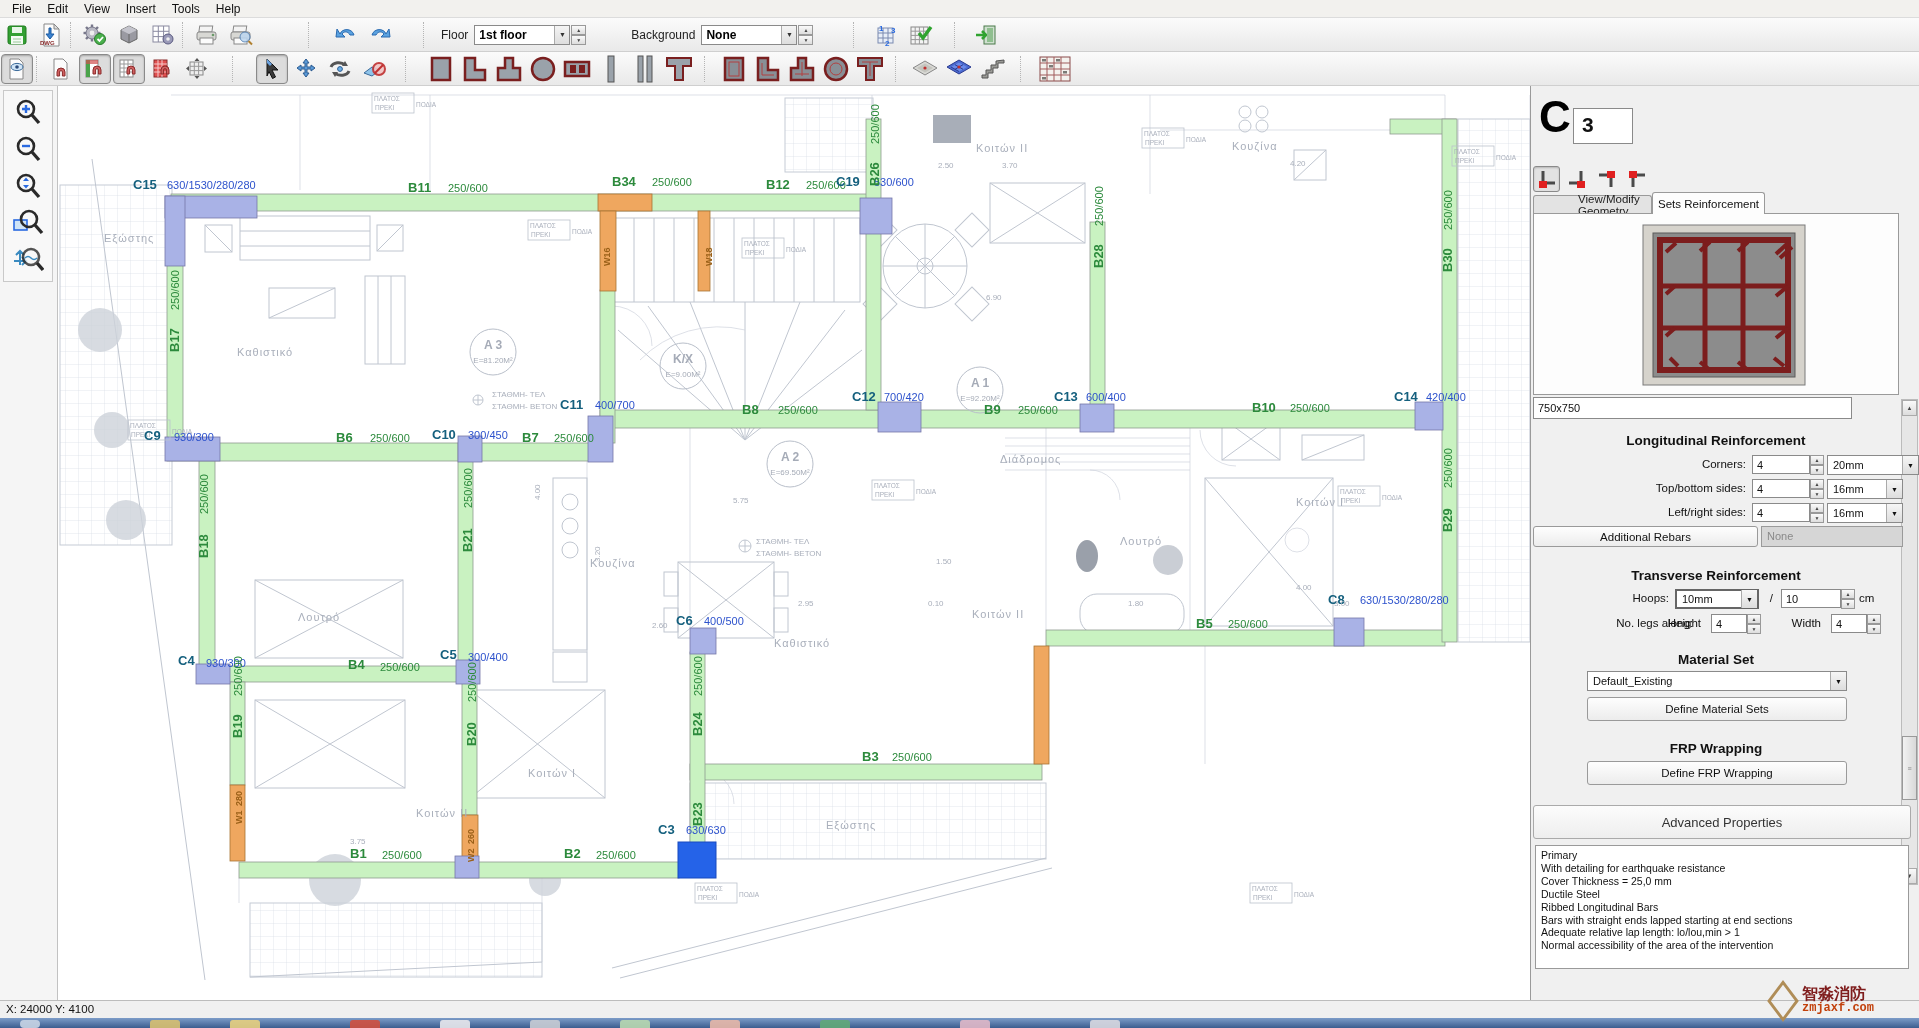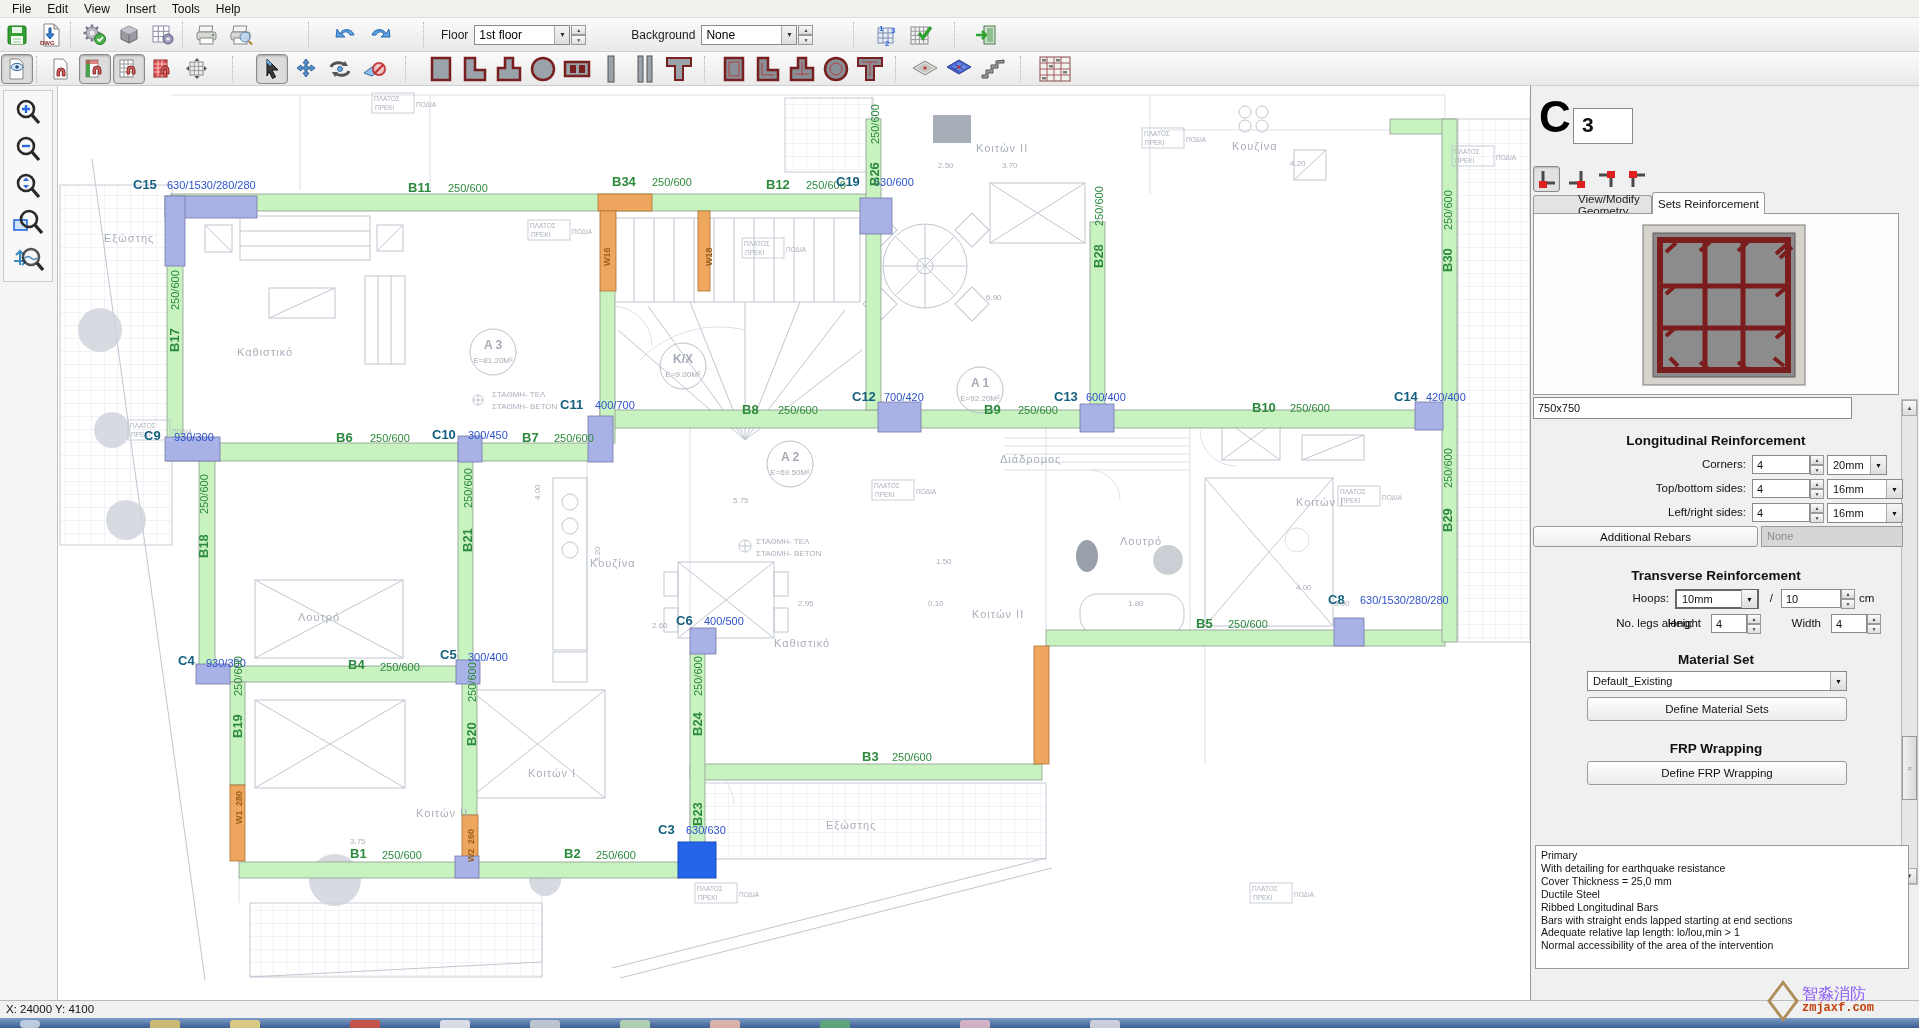--- a/index.html
+++ b/index.html
@@ -15,21 +15,21 @@
   .tb{position:absolute;left:0;right:0;background:linear-gradient(#fbfbfb,#e9e9e9);
     border-bottom:1px solid #cfcfcf;display:flex;align-items:center;}
   .tb1{top:18px;height:34px;}
   .tb2{top:52px;height:34px;}
   .tbtn{width:32px;height:30px;margin:1px;border:1px solid transparent;border-radius:3px;
     display:flex;align-items:center;justify-content:center;position:relative;}
   .tbtn.pressed{border:1px solid #8a8a8a;background:#dcdcdc;box-shadow:inset 0 1px 2px rgba(0,0,0,.25);border-radius:4px;}
   .sep{width:6px;height:26px;margin:0 2px;border-left:1px dotted #b5b5b5;}
   .tblabel{font-size:12px;color:#222;margin:0 6px 0 10px;}
   .combo{height:20px;background:#fff;border:1px solid #8a8a8a;display:flex;align-items:center;
-    font-size:12px;padding:0 4px;position:relative;}
+    font-size:12px;padding:0 4px;position:relative;font-weight:bold;}
   .combo .cv{flex:1;}
   .combo .carr{width:15px;height:18px;background:linear-gradient(#f4f4f4,#ddd);border-left:1px solid #aaa;
     display:flex;align-items:center;justify-content:center;font-size:7px;color:#333;margin-right:-4px;}
   .spinbox{width:15px;height:20px;display:flex;flex-direction:column;margin-left:1px;}
   .spinbox div{flex:1;border:1px solid #999;background:linear-gradient(#fafafa,#ddd);
     font-size:5px;line-height:8px;text-align:center;color:#444;}
   .dwgtxt{position:absolute;bottom:3px;left:4px;font-size:6px;font-weight:bold;color:#8a2a2a;letter-spacing:0;}
 
   
   .sidebar{position:absolute;top:86px;left:0;width:58px;height:914px;background:#f5f5f5;
@@ -96,21 +96,21 @@
     border:1px solid #999;display:flex;align-items:center;justify-content:center;font-size:7px;color:#888;letter-spacing:0;}
 
   
   .statusbar{position:absolute;top:1000px;left:0;width:1919px;height:36px;background:#f0f0f0;
     border-top:1px solid #bcbcbc;font-size:11.5px;padding:2px 6px;color:#111;}
   .taskbar{position:absolute;top:1018px;left:0;width:1919px;height:10px;
     background:linear-gradient(#7c9cc8,#3c5d8f);overflow:hidden;}
   .tkb{position:absolute;top:2px;width:30px;height:8px;border-radius:3px 3px 0 0;opacity:.9;}
   .watermark{position:absolute;left:1770px;top:983px;width:149px;height:35px;display:flex;align-items:center;z-index:9;}
   .wm-logo{width:26px;height:26px;border:3px solid #b08d57;transform:rotate(45deg) skew(8deg,8deg);margin:0 6px 0 0;}
-  .wm-t1{font-size:16px;font-weight:normal;color:#8b5cf6;line-height:16px;}
+  .wm-t1{font-size:16px;font-weight:bold;color:#7f1d1d;line-height:16px;}
   .wm-t2{font-size:12px;font-weight:bold;color:#c2410c;font-family:"Liberation Mono",monospace;line-height:13px;}
 </style>
 </head>
 <body>
 
 <div class="menubar">
   <span>File</span>
   <span>Edit</span>
   <span>View</span>
   <span>Insert</span>
@@ -874,21 +874,21 @@
   </div>
 
   <div class="phead" style="top:347px;width:370px;">Longitudinal Reinforcement</div>
   <div class="prow" style="top:369px;">
     <div class="rlabel" style="left:60px;top:0;width:155px;">Corners:</div>
     <div class="nfield" style="left:221px;top:0;width:58px;">4</div>
     <div class="vspin" style="left:279px;top:0;">
         <div>▲</div>
         <div>▼</div>
       </div>
-    <div class="dd" style="left:296px;top:0;width:60px;">
+    <div class="dd" style="left:296px;top:0;width:92px;">
         <span>20mm</span>
         <span class="carr">▼</span>
       </div>
   </div>
   <div class="prow" style="top:393px;">
     <div class="rlabel" style="left:60px;top:0;width:155px;">Top/bottom sides:</div>
     <div class="nfield" style="left:221px;top:0;width:58px;">4</div>
     <div class="vspin" style="left:279px;top:0;">
         <div>▲</div>
         <div>▼</div>
@@ -947,20 +947,21 @@
   <div class="phead" style="top:566px;width:370px;">Material Set</div>
   <div class="dd" style="left:56px;top:585px;width:260px;">
       <span>Default_Existing</span>
       <span class="carr">▼</span>
     </div>
   <div class="btn97" style="left:56px;top:611px;width:260px;height:24px;">Define Material Sets</div>
 
   <div class="phead" style="top:655px;width:370px;">FRP Wrapping</div>
   <div class="btn97" style="left:56px;top:675px;width:260px;height:24px;">Define FRP Wrapping</div>
 
+  <div class="advhead">Advanced Properties</div>
   <div class="advbox" id="advlines">
       <div>Primary</div>
       <div>With detailing for earthquake resistance</div>
       <div>Cover Thickness = 25,0 mm</div>
       <div>Ductile Steel</div>
       <div>Ribbed Longitudinal Bars</div>
       <div>Bars with straight ends lapped starting at end sections</div>
       <div>Adequate relative lap length: lo/lou,min &gt; 1</div>
       <div>Normal accessibility of the area of the intervention</div>
     </div>

